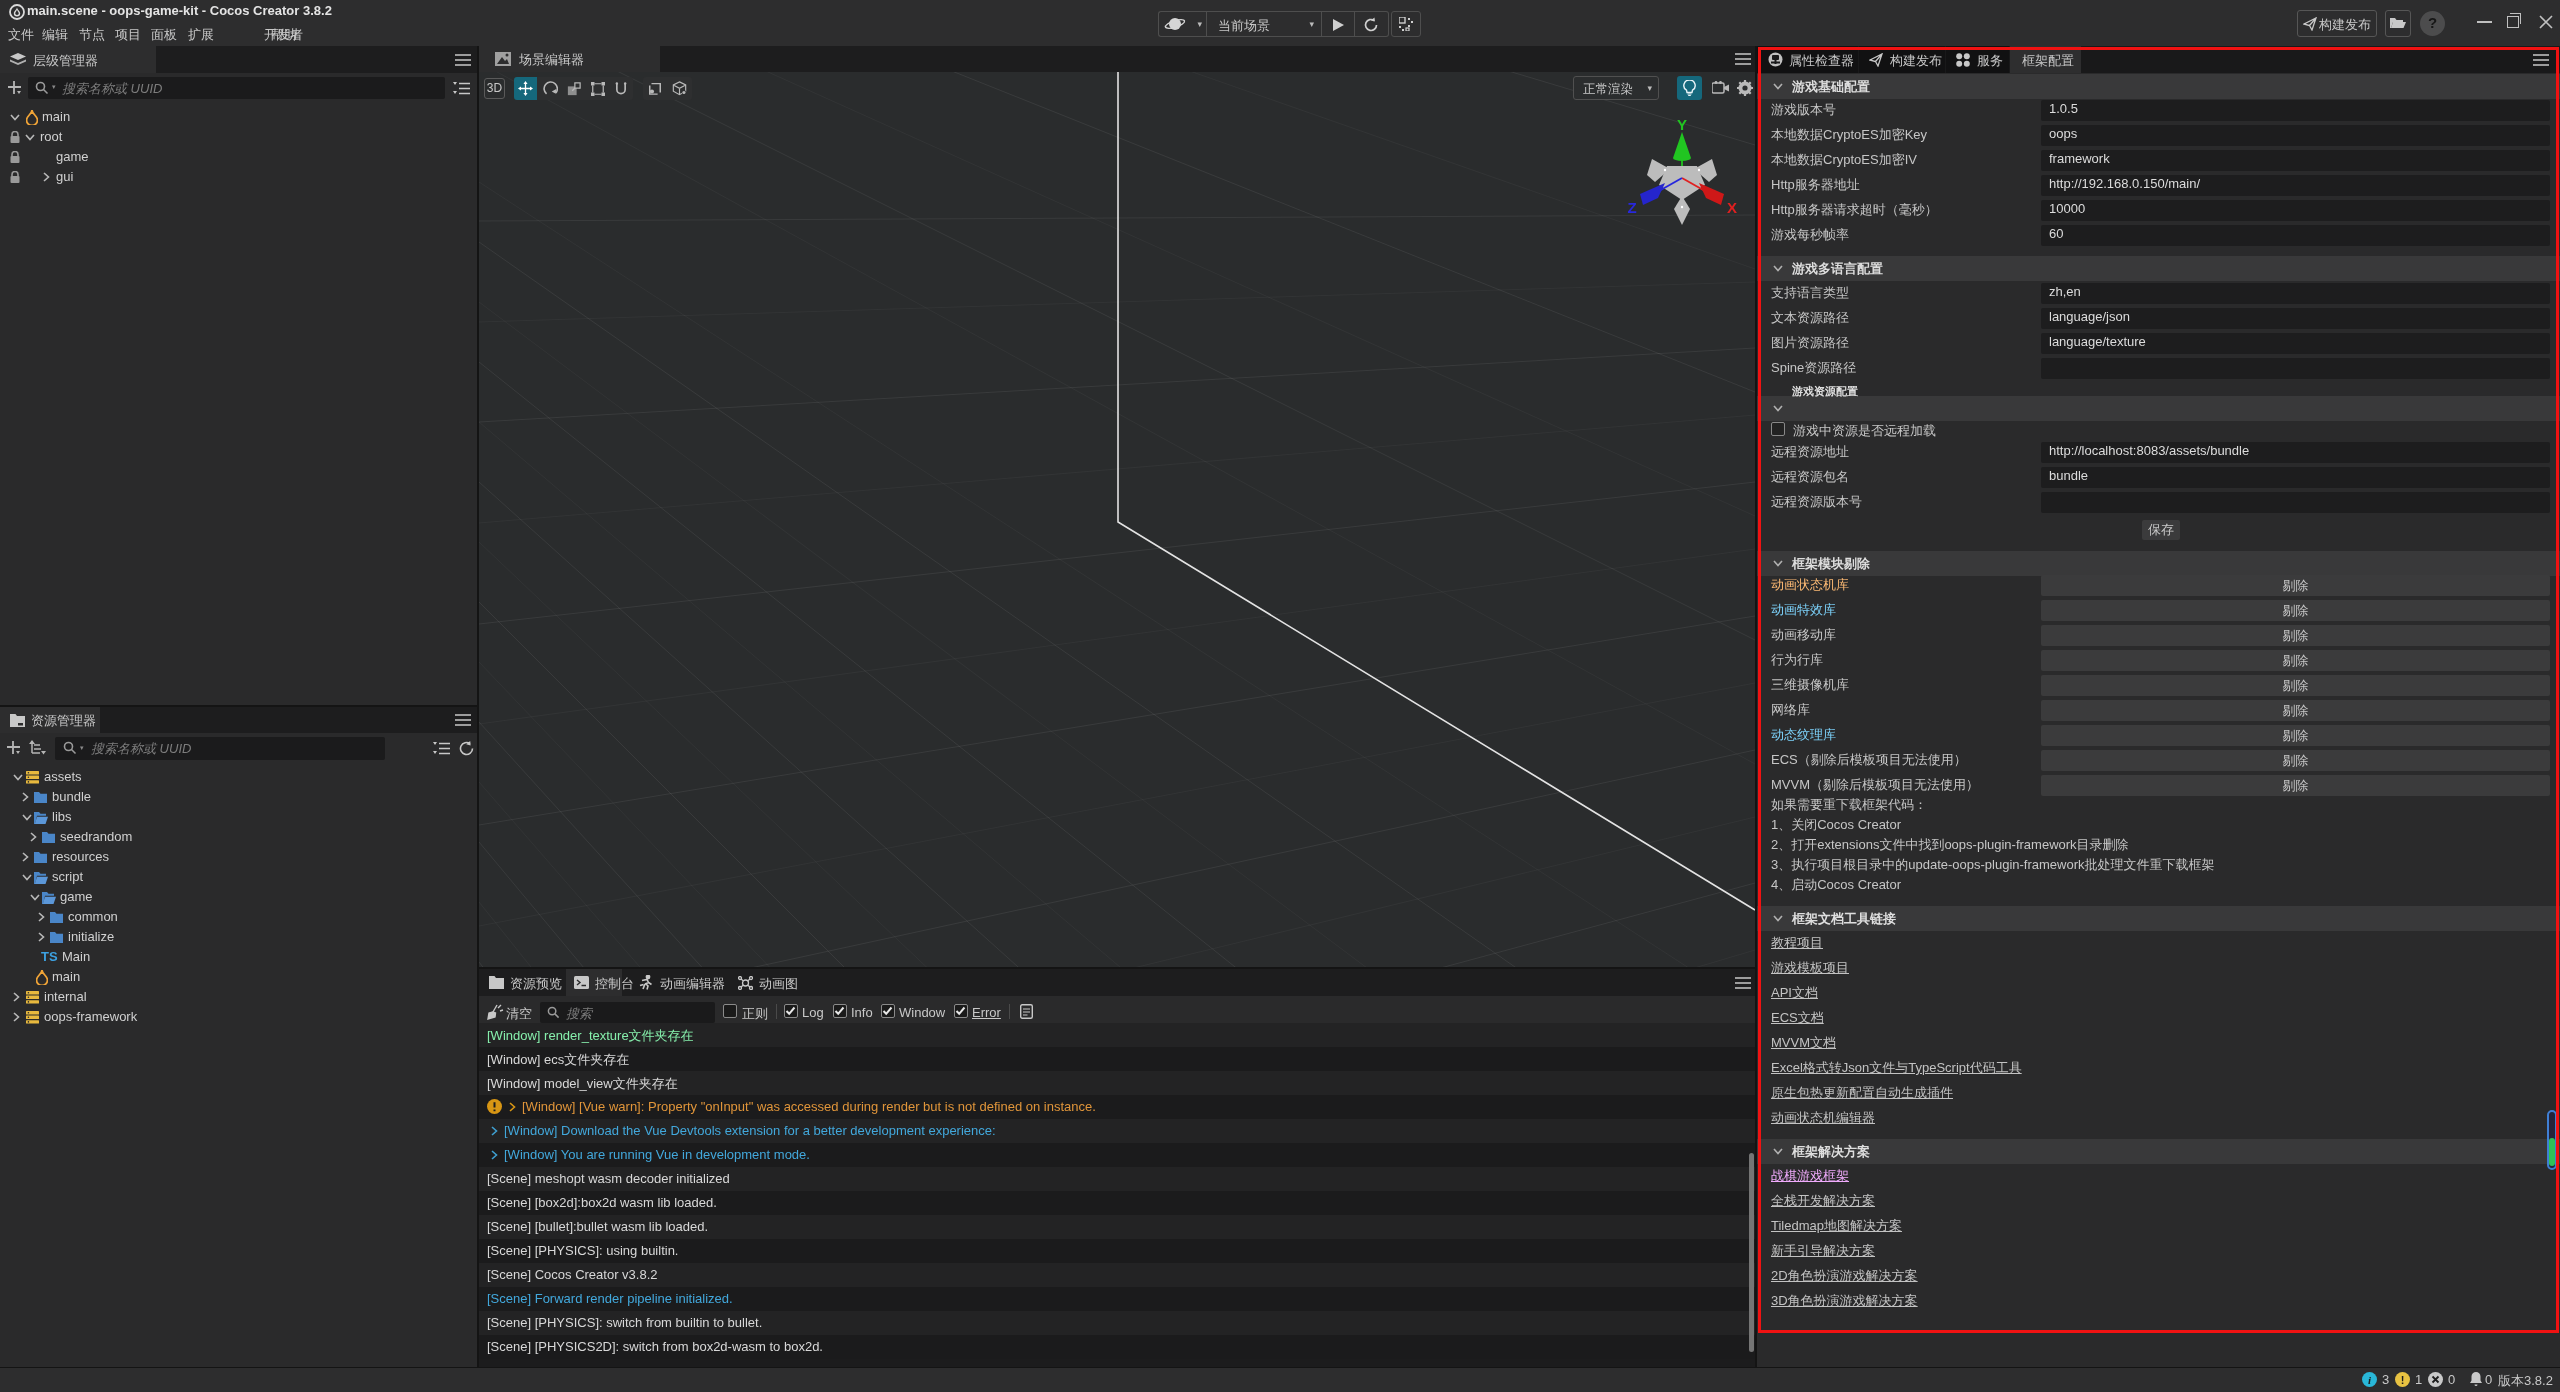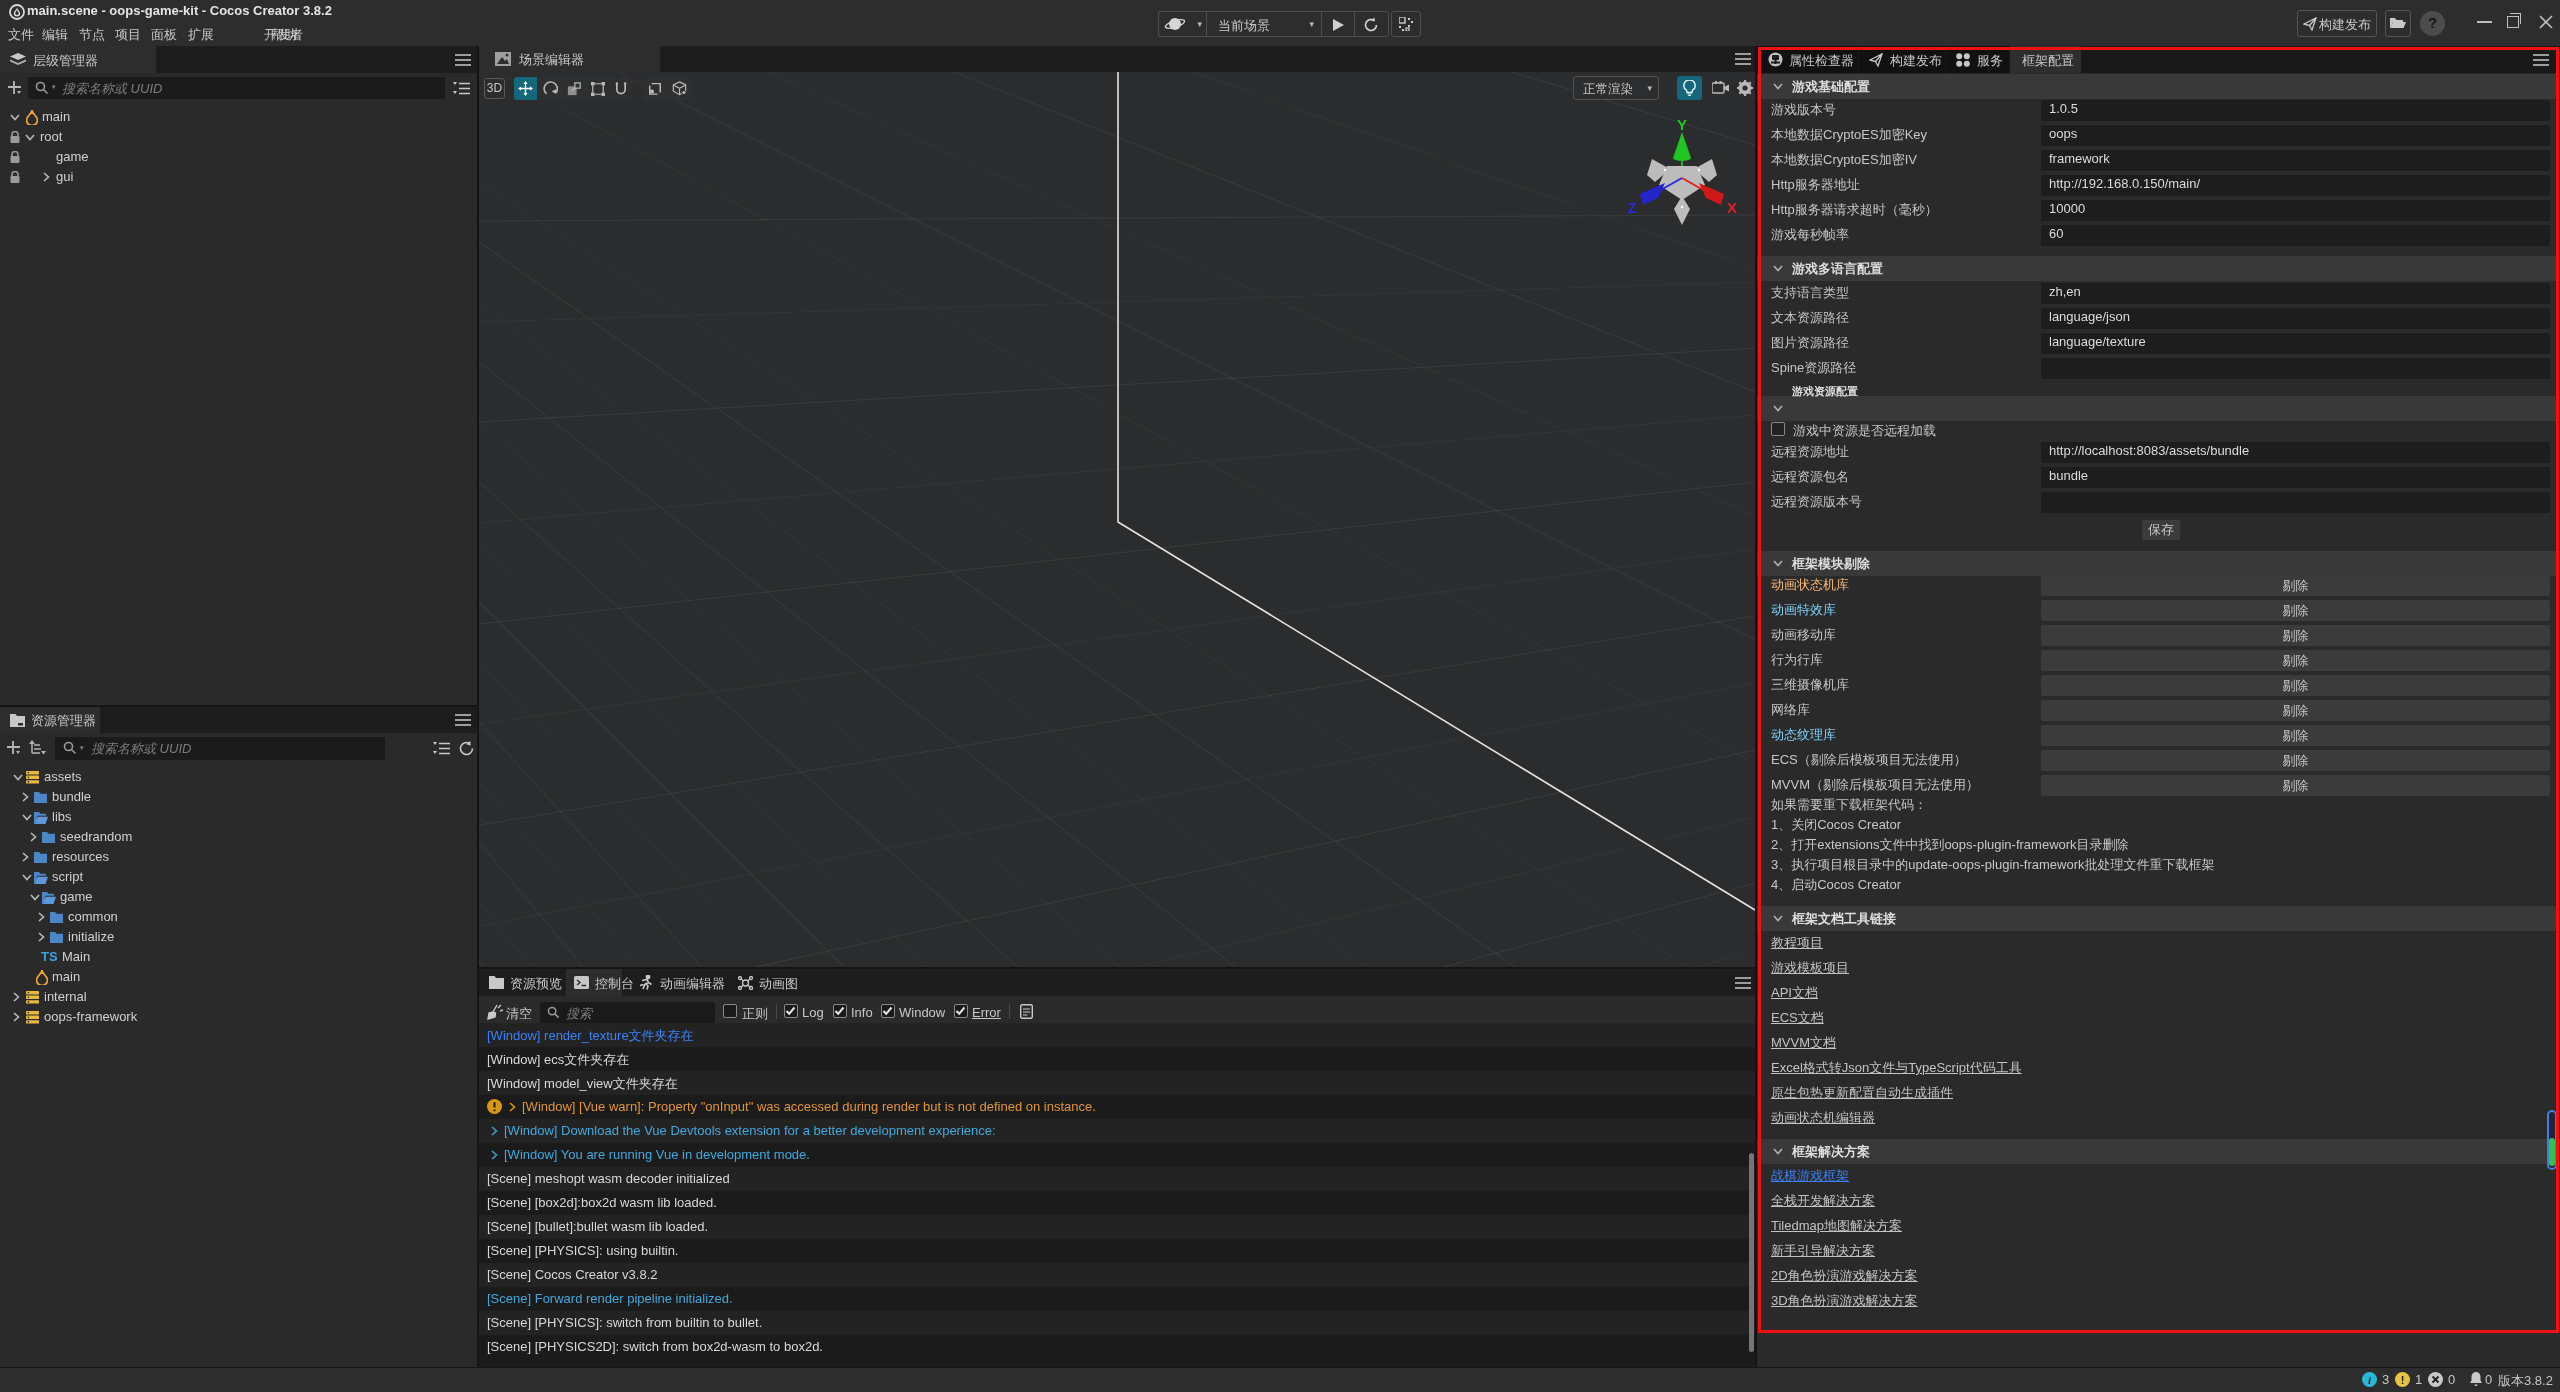--- a/index.html
+++ b/index.html
@@ -555,21 +555,21 @@
       </div>
       <span class="txt" style="position:absolute;left:493px;top:9px;text-decoration:underline;">Error</span>
       <div style="position:absolute;left:530px;top:8px;width:1px;height:15px;background:#4a4a4a;"></div>
       <svg width="13" height="15" viewBox="0 0 13 15" style="position:absolute;left:541px;top:8px;">
         <rect x="0.7" y="0.7" width="11.6" height="13.6" rx="1.5" fill="none" stroke="#c8c8c8" stroke-width="1.4"></rect>
         <path d="M3 5 h7 M3 8 h7 M3 11 h4.5" stroke="#c8c8c8" stroke-width="1.2"></path>
       </svg>
     </div>
   <div id="clog" style="position:absolute;left:0;top:-4px;width:1276px;height:398px;">
       <div style="position:absolute;left:0;top:58px;width:1276px;height:24px;background:#232324;"></div>
-      <span style="position:absolute;left:8px;top:62px;color:#3b82f6;font-size:13px;white-space:nowrap;">[Window] render_texture文件夹存在</span>
+      <span style="position:absolute;left:8px;top:62px;color:#86efac;font-size:13px;white-space:nowrap;">[Window] render_texture文件夹存在</span>
       <div style="position:absolute;left:0;top:82px;width:1276px;height:24px;background:#1b1b1c;"></div>
       <span style="position:absolute;left:8px;top:86px;color:#d8d8d8;font-size:13px;white-space:nowrap;">[Window] ecs文件夹存在</span>
       <div style="position:absolute;left:0;top:106px;width:1276px;height:24px;background:#232324;"></div>
       <span style="position:absolute;left:8px;top:110px;color:#d8d8d8;font-size:13px;white-space:nowrap;">[Window] model_view文件夹存在</span>
       <div style="position:absolute;left:0;top:130px;width:1276px;height:24px;background:#1b1b1c;"></div>
       <svg width="15" height="15" viewBox="0 0 15 15" style="position:absolute;left:8px;top:134px;">
         <circle cx="7.5" cy="7.5" r="7.5" fill="#d89614"></circle>
         <path d="M7.5 3.2 v5.2 M7.5 10.6 v1.6" stroke="#1d1d1d" stroke-width="2"></path>
       </svg>
       <svg width="7" height="10" viewBox="0 0 7 10" style="position:absolute;left:30px;top:137px;">
@@ -735,21 +735,21 @@
       <span style="position:absolute;left:14px;top:963px;color:#c3c3c3;font-size:13px;text-decoration:underline;white-space:nowrap;">ECS文档</span>
       <span style="position:absolute;left:14px;top:988px;color:#c3c3c3;font-size:13px;text-decoration:underline;white-space:nowrap;">MVVM文档</span>
       <span style="position:absolute;left:14px;top:1013px;color:#c3c3c3;font-size:13px;text-decoration:underline;white-space:nowrap;">Excel格式转Json文件与TypeScript代码工具</span>
       <span style="position:absolute;left:14px;top:1038px;color:#c3c3c3;font-size:13px;text-decoration:underline;white-space:nowrap;">原生包热更新配置自动生成插件</span>
       <span style="position:absolute;left:14px;top:1063px;color:#c3c3c3;font-size:13px;text-decoration:underline;white-space:nowrap;">动画状态机编辑器</span>
       <div style="position:absolute;left:0px;top:1093px;width:803px;height:25px;background:#39393a;"></div>
       <svg width="10" height="7" viewBox="0 0 10 7" style="position:absolute;left:16px;top:1102px;">
         <path d="M1 1 L5 5.5 L9 1" stroke="#b0b0b0" stroke-width="1.6" fill="none"></path>
       </svg>
       <span style="position:absolute;left:35px;top:1097px;color:#dedede;font-size:13px;font-weight:bold;white-space:nowrap;">框架解决方案</span>
-      <span style="position:absolute;left:14px;top:1121px;color:#3b82f6;font-size:13px;text-decoration:underline;white-space:nowrap;">战棋游戏框架</span>
+      <span style="position:absolute;left:14px;top:1121px;color:#f0abfc;font-size:13px;text-decoration:underline;white-space:nowrap;">战棋游戏框架</span>
       <span style="position:absolute;left:14px;top:1146px;color:#c3c3c3;font-size:13px;text-decoration:underline;white-space:nowrap;">全栈开发解决方案</span>
       <span style="position:absolute;left:14px;top:1171px;color:#c3c3c3;font-size:13px;text-decoration:underline;white-space:nowrap;">Tiledmap地图解决方案</span>
       <span style="position:absolute;left:14px;top:1196px;color:#c3c3c3;font-size:13px;text-decoration:underline;white-space:nowrap;">新手引导解决方案</span>
       <span style="position:absolute;left:14px;top:1221px;color:#c3c3c3;font-size:13px;text-decoration:underline;white-space:nowrap;">2D角色扮演游戏解决方案</span>
       <span style="position:absolute;left:14px;top:1246px;color:#c3c3c3;font-size:13px;text-decoration:underline;white-space:nowrap;">3D角色扮演游戏解决方案</span>
     </div>
 
   <div class="abs" style="left:790px;top:1064px;width:10px;height:60px;border:2px solid #3f7fd4;border-radius:5px;background:#23233a;box-sizing:border-box;overflow:hidden;">
     <div class="abs" style="left:0px;top:26px;width:6px;height:28px;background:#2ec157;border-radius:3px;"></div>
   </div>

